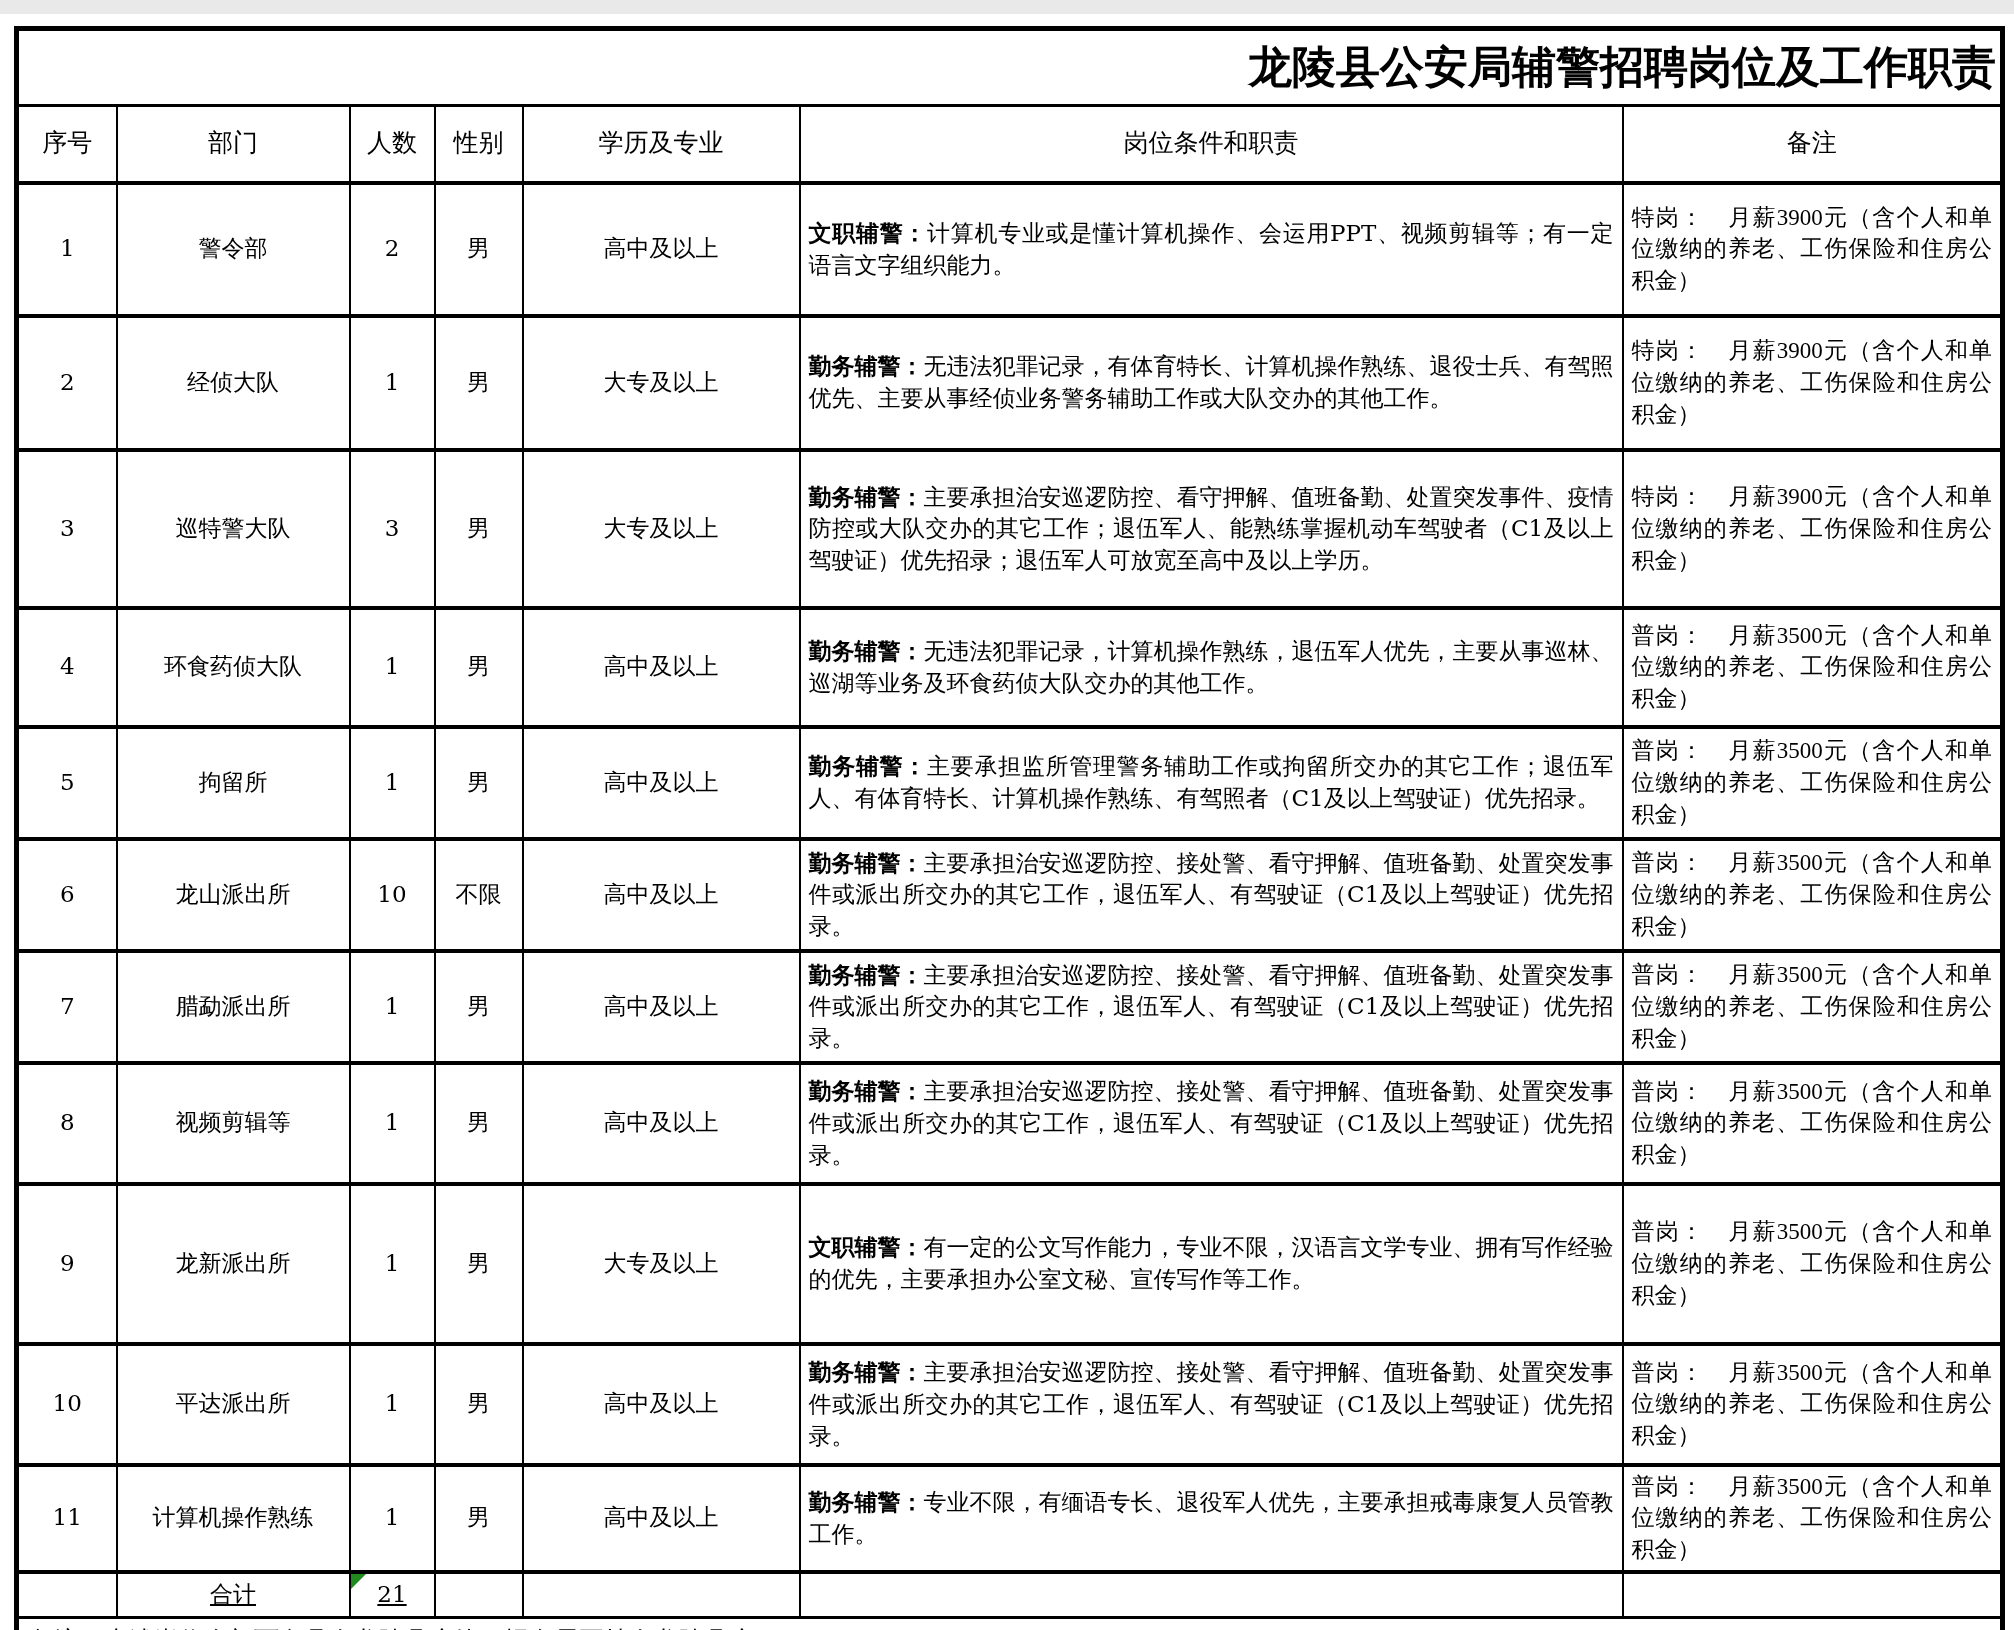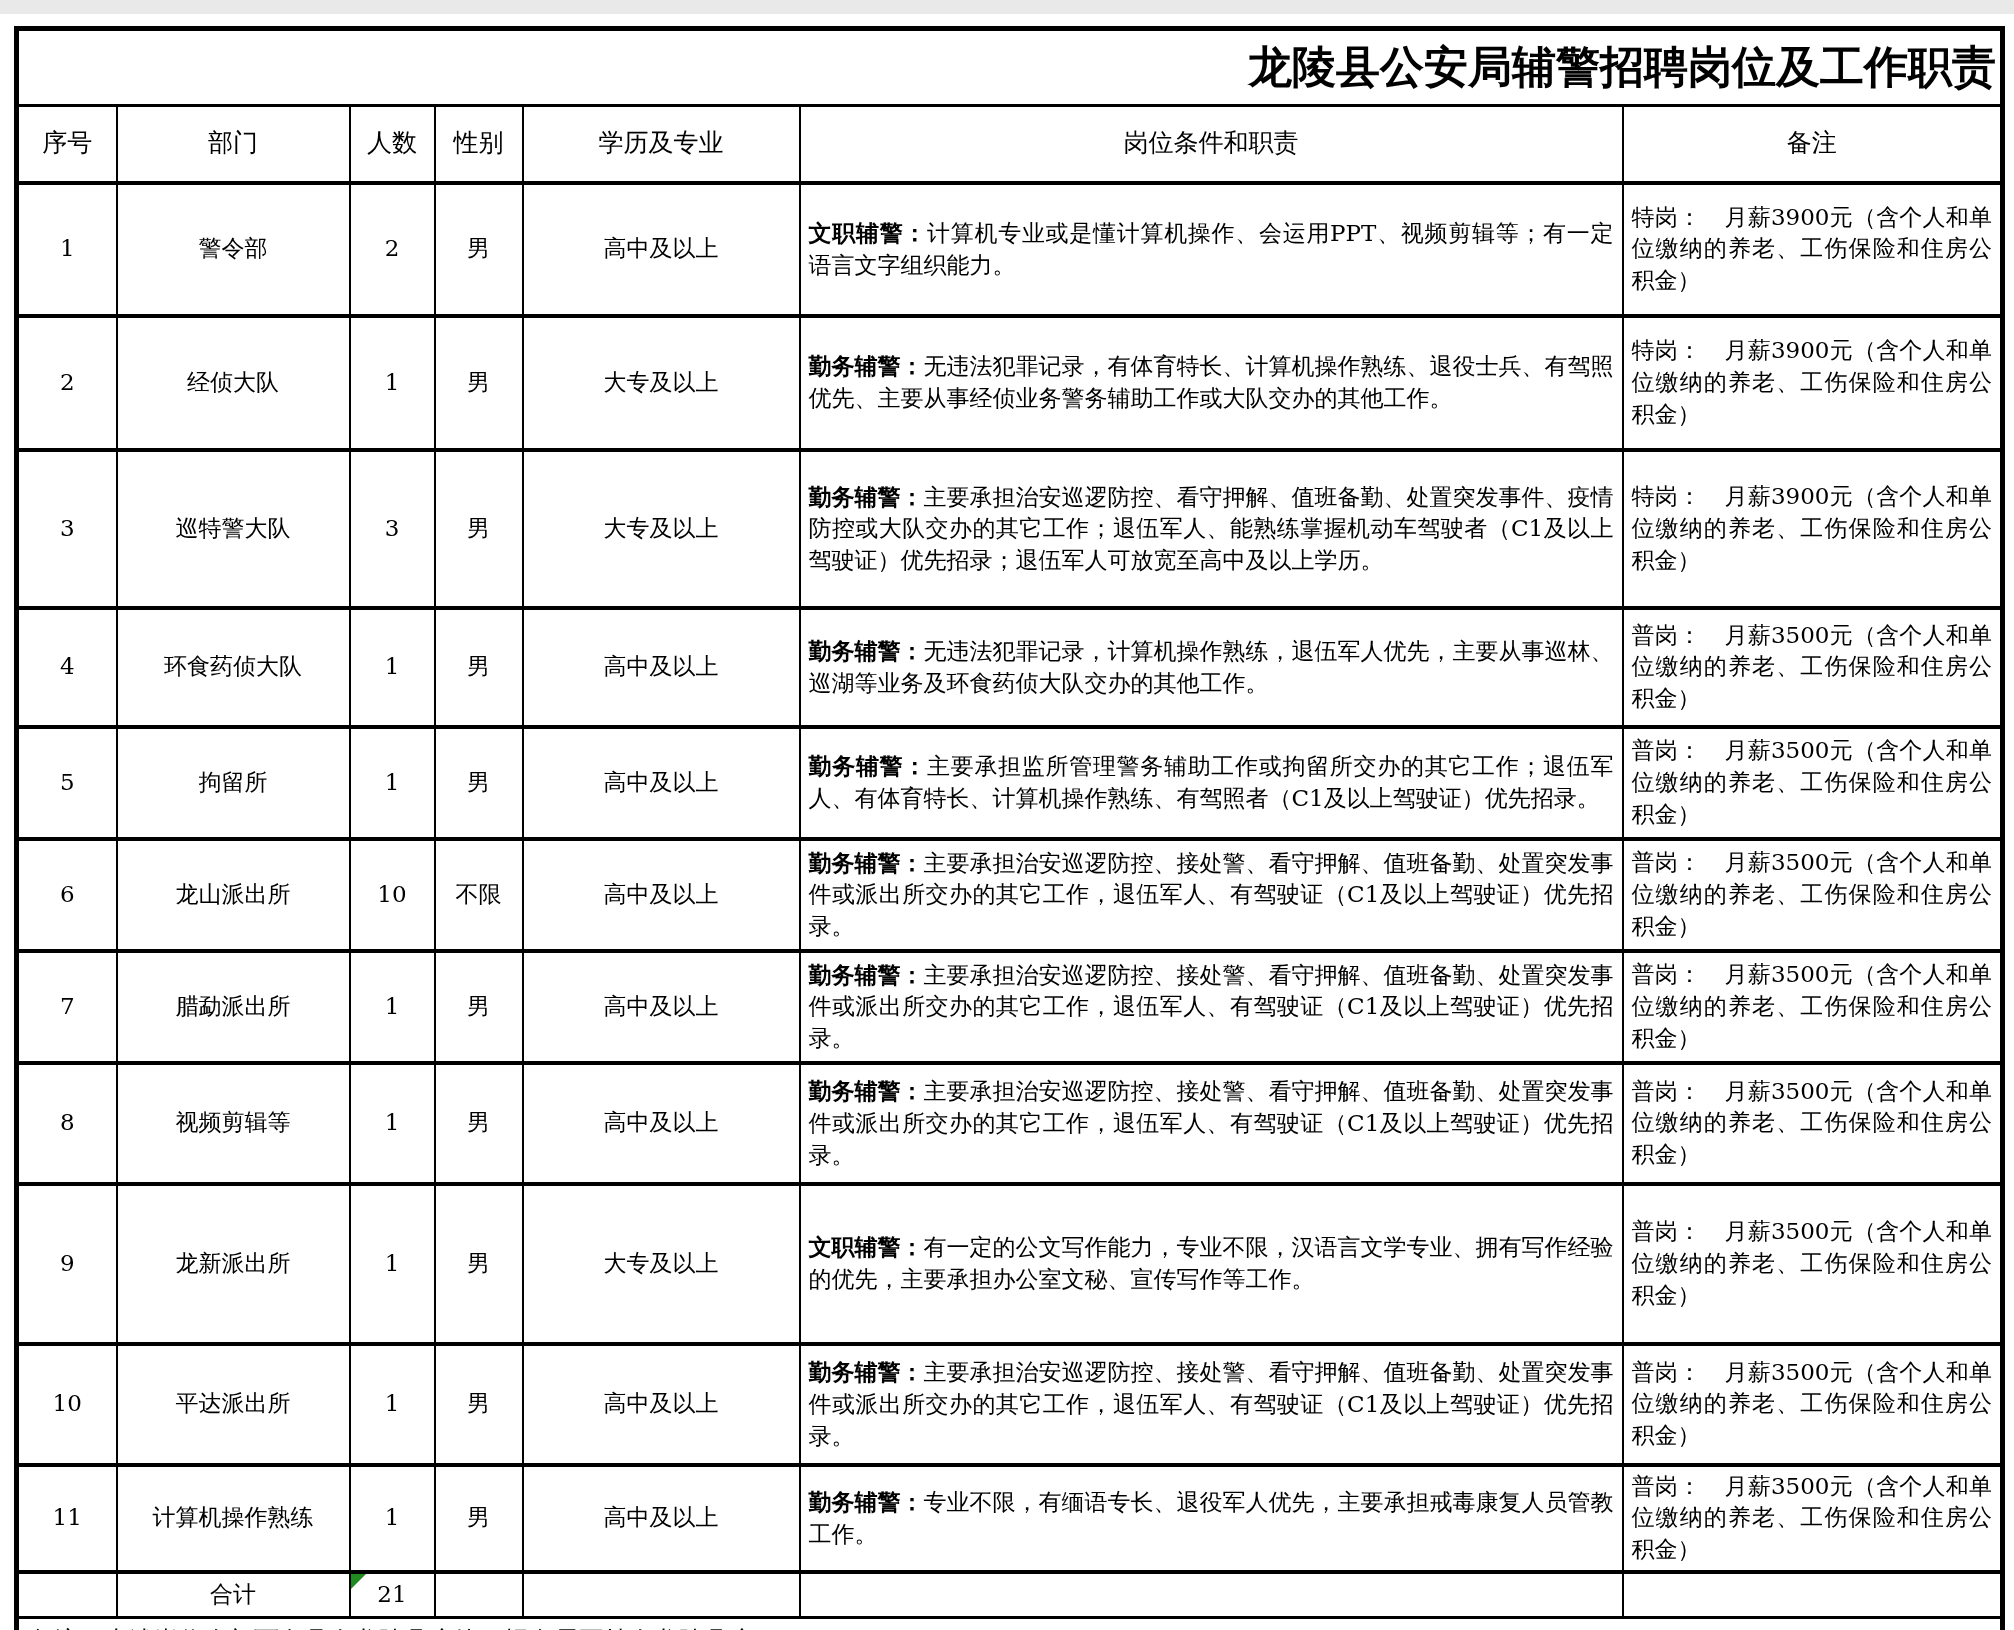--- a/index.html
+++ b/index.html
@@ -42,36 +42,37 @@
   thead th {
     font-weight: normal;
     font-size: 25px;
     text-align: center;
     height: 38px;
     padding: 18px 4px;
   }
   #data-rows td { border-top-width: 4px; }
   .c-center { text-align: center; }
   .c-duty { text-align: justify; }
-  .c-remark { text-align: justify; }
+  .c-remark { text-align: justify; font-family: Liberation Serif, serif; }
   .duty-label { font-weight: bold; }
   #data-rows tr:nth-child(1)  { height: 133px; }
   #data-rows tr:nth-child(2)  { height: 134px; }
   #data-rows tr:nth-child(3)  { height: 158px; }
   #data-rows tr:nth-child(4)  { height: 119px; }
   #data-rows tr:nth-child(5)  { height: 112px; }
   #data-rows tr:nth-child(6)  { height: 112px; }
   #data-rows tr:nth-child(7)  { height: 112px; }
   #data-rows tr:nth-child(8)  { height: 121px; }
   #data-rows tr:nth-child(9)  { height: 160px; }
   #data-rows tr:nth-child(10) { height: 121px; }
   #data-rows tr:nth-child(11) { height: 84px; }
   .total-row td {
     border-top-width: 4px;
     height: 34px;
+    text-decoration: underline;
   }
   .total-count-cell { position: relative; }
   .err-tri {
     position: absolute;
     top: 0;
     left: 0;
     width: 0;
     height: 0;
     border-top: 15px solid #218a21;
     border-right: 15px solid transparent;

